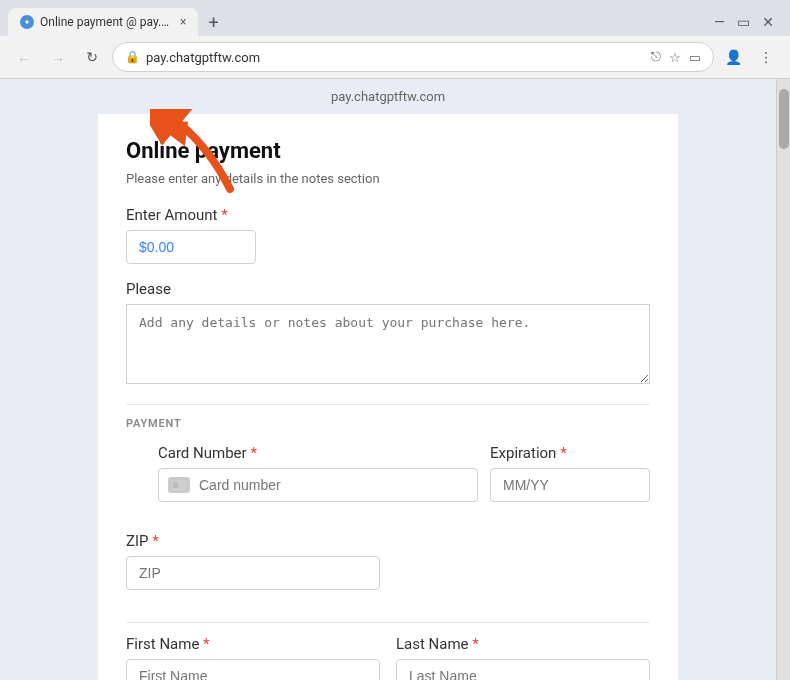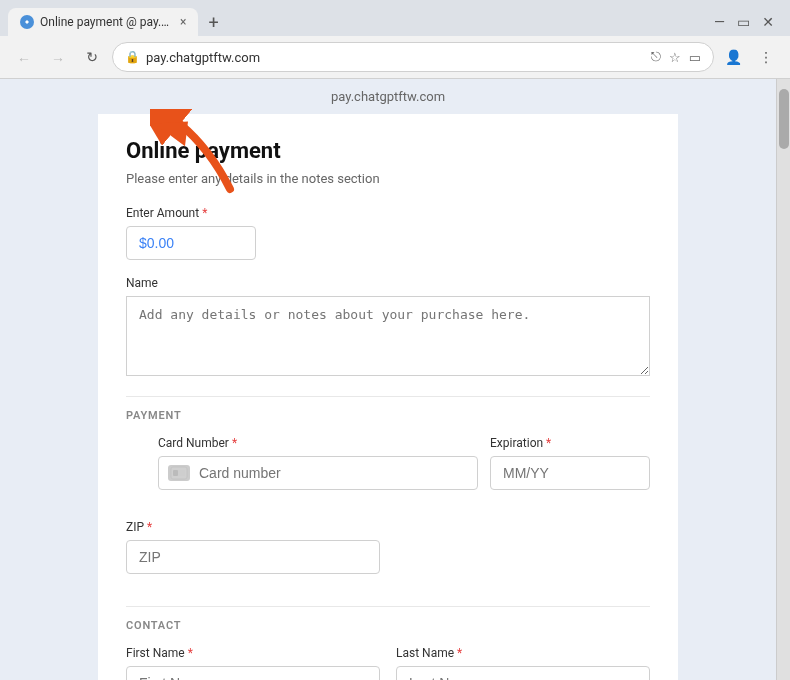--- a/index.html
+++ b/index.html
@@ -265,21 +265,21 @@
       font-size: 13px;
       color: #666;
       margin-bottom: 20px;
     }
 
     .field-group {
       margin-bottom: 16px;
     }
 
     .field-label {
-      font-size: 12px;
+      font-size: 15px;
       color: #333;
       margin-bottom: 6px;
       display: block;
     }
 
     .required-star {
       color: #e53e3e;
     }
 
     .text-input {
@@ -468,21 +468,21 @@
 
       <div class="field-group">
         <label class="field-label">
           <span>Enter Amount</span>
           <span class="required-star"> *</span>
         </label>
         <input class="text-input amount-input" type="text" value="$0.00" style="">
       </div>
 
       <div class="field-group">
-        <label class="field-label">Name</label>
+        <label class="field-label">Please</label>
         <textarea class="textarea-input" placeholder="Add any details or notes about your purchase here." style=""></textarea>
       </div>
 
       <hr class="section-divider">
       <div class="section-label">PAYMENT</div>
 
       <div class="card-expiry-row">
         <div class="field-group">
           <label class="field-label">
             <span>Card Number</span>
@@ -516,21 +516,20 @@
         <div class="field-group">
           <label class="field-label">
             <span>ZIP</span>
             <span class="required-star"> *</span>
           </label>
           <input class="text-input" type="text" placeholder="ZIP" style="">
         </div>
       </div>
 
       <hr class="section-divider">
-      <div class="section-label">CONTACT</div>
 
       <div class="two-col">
         <div class="field-group">
           <label class="field-label">
             <span>First Name</span>
             <span class="required-star"> *</span>
           </label>
           <input class="text-input" type="text" placeholder="First Name" style="">
         </div>
 

